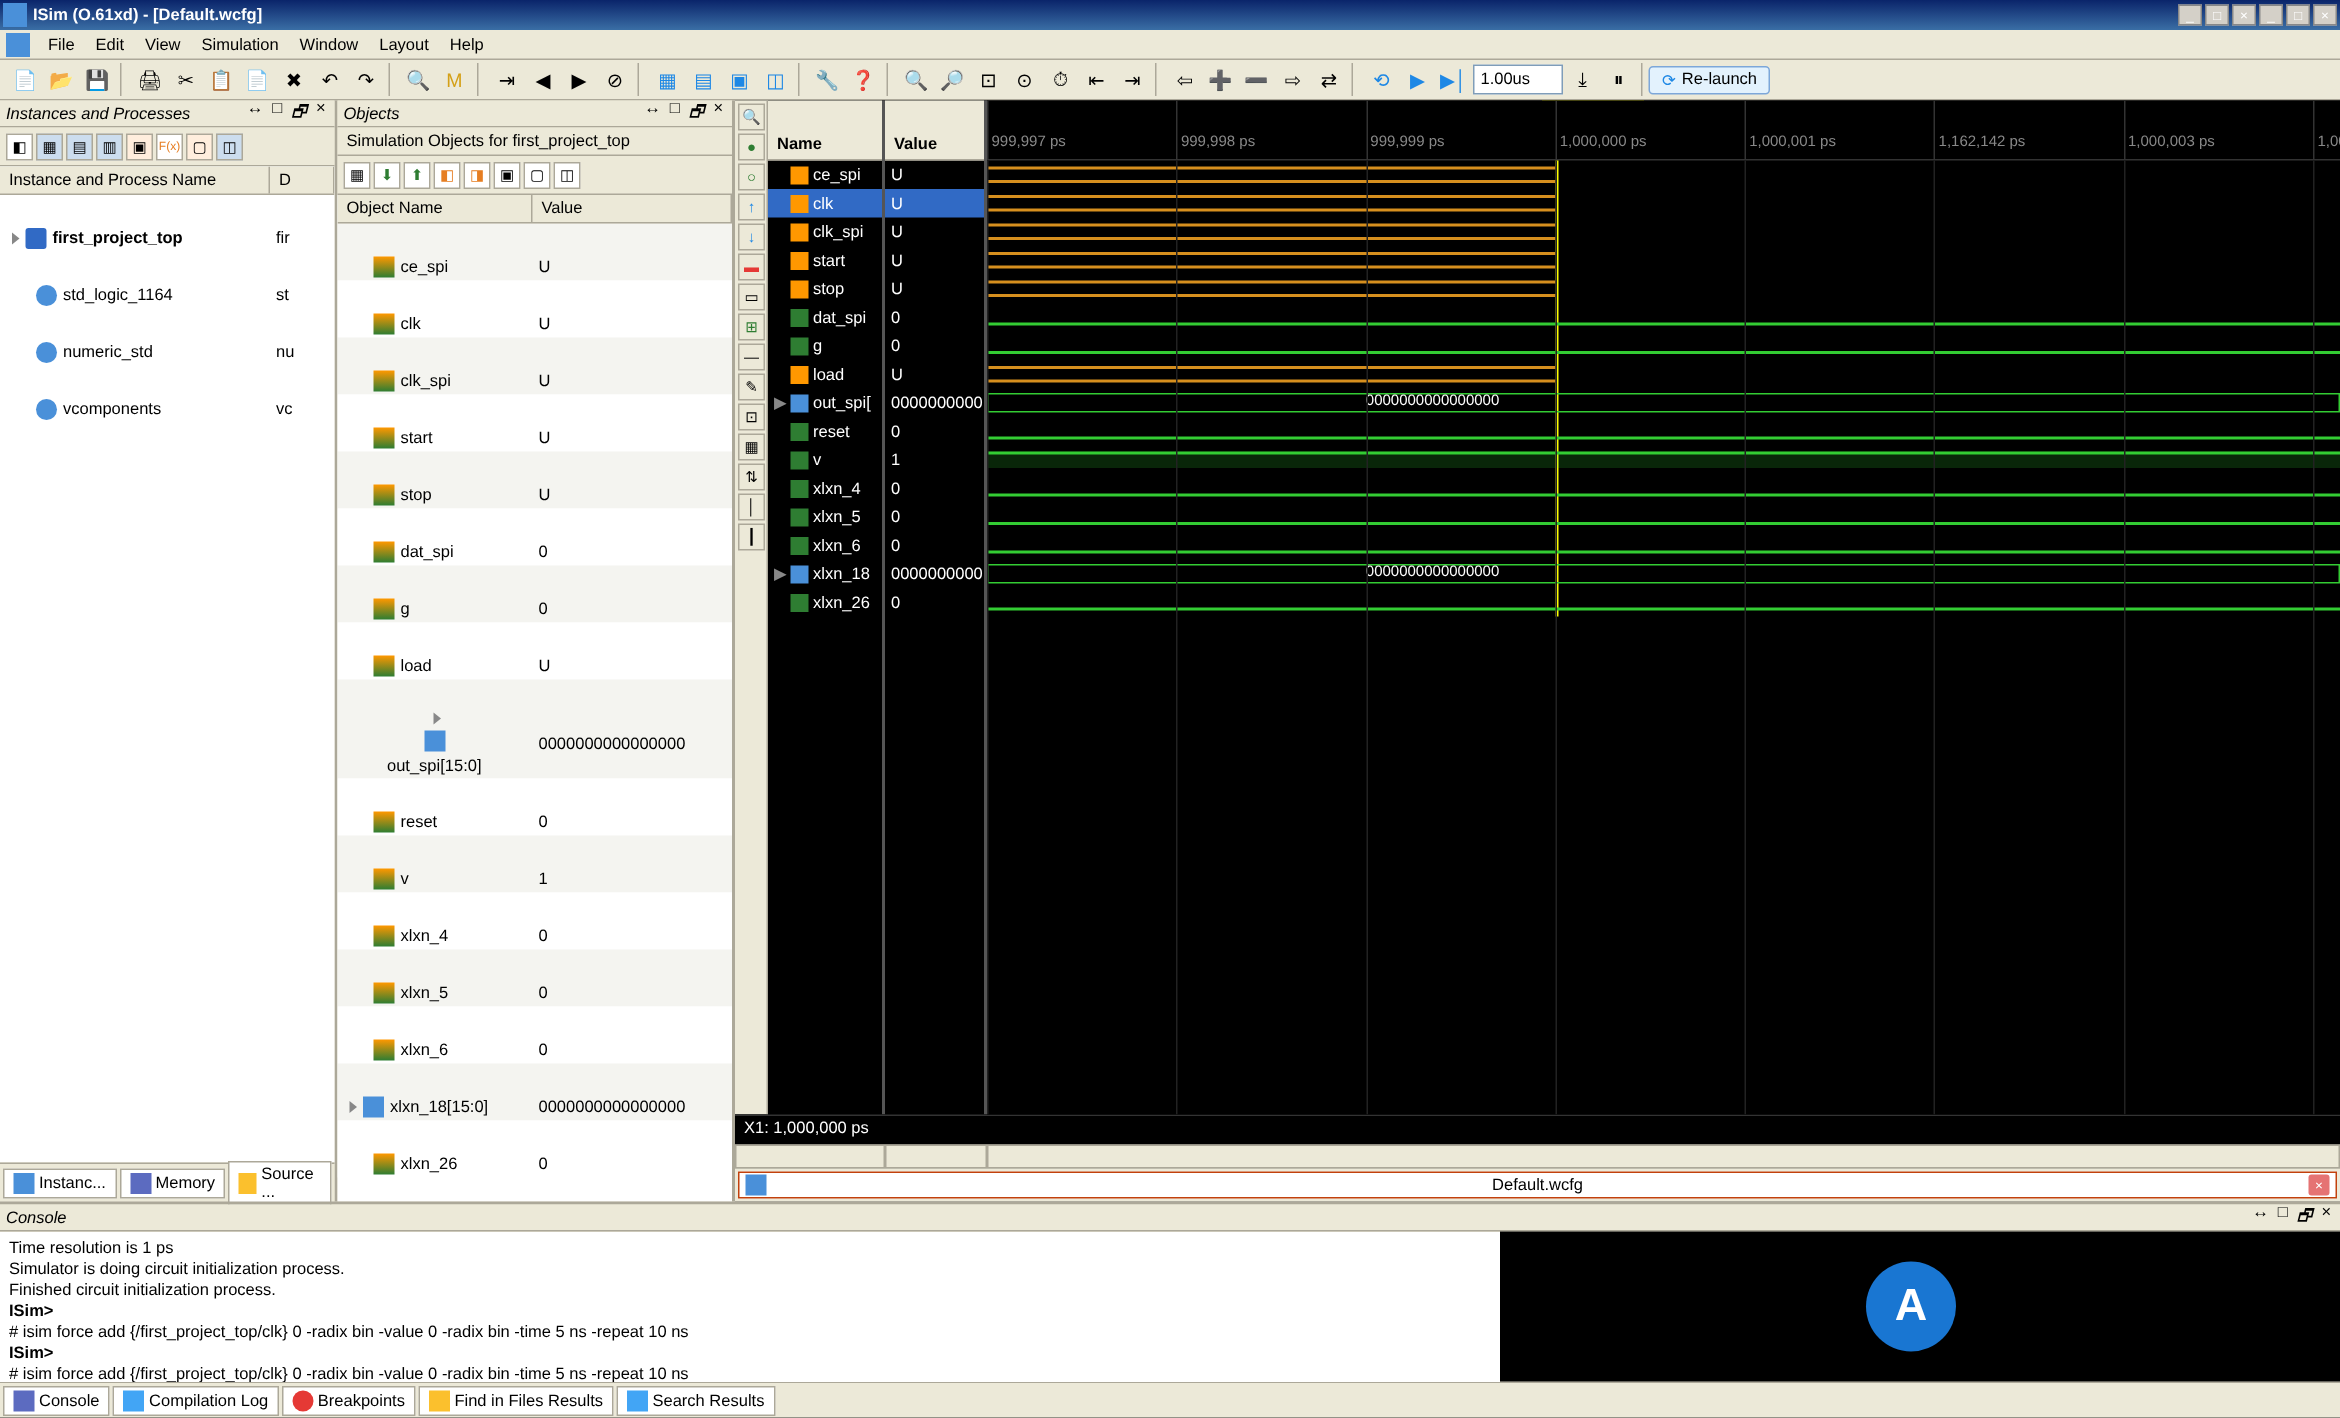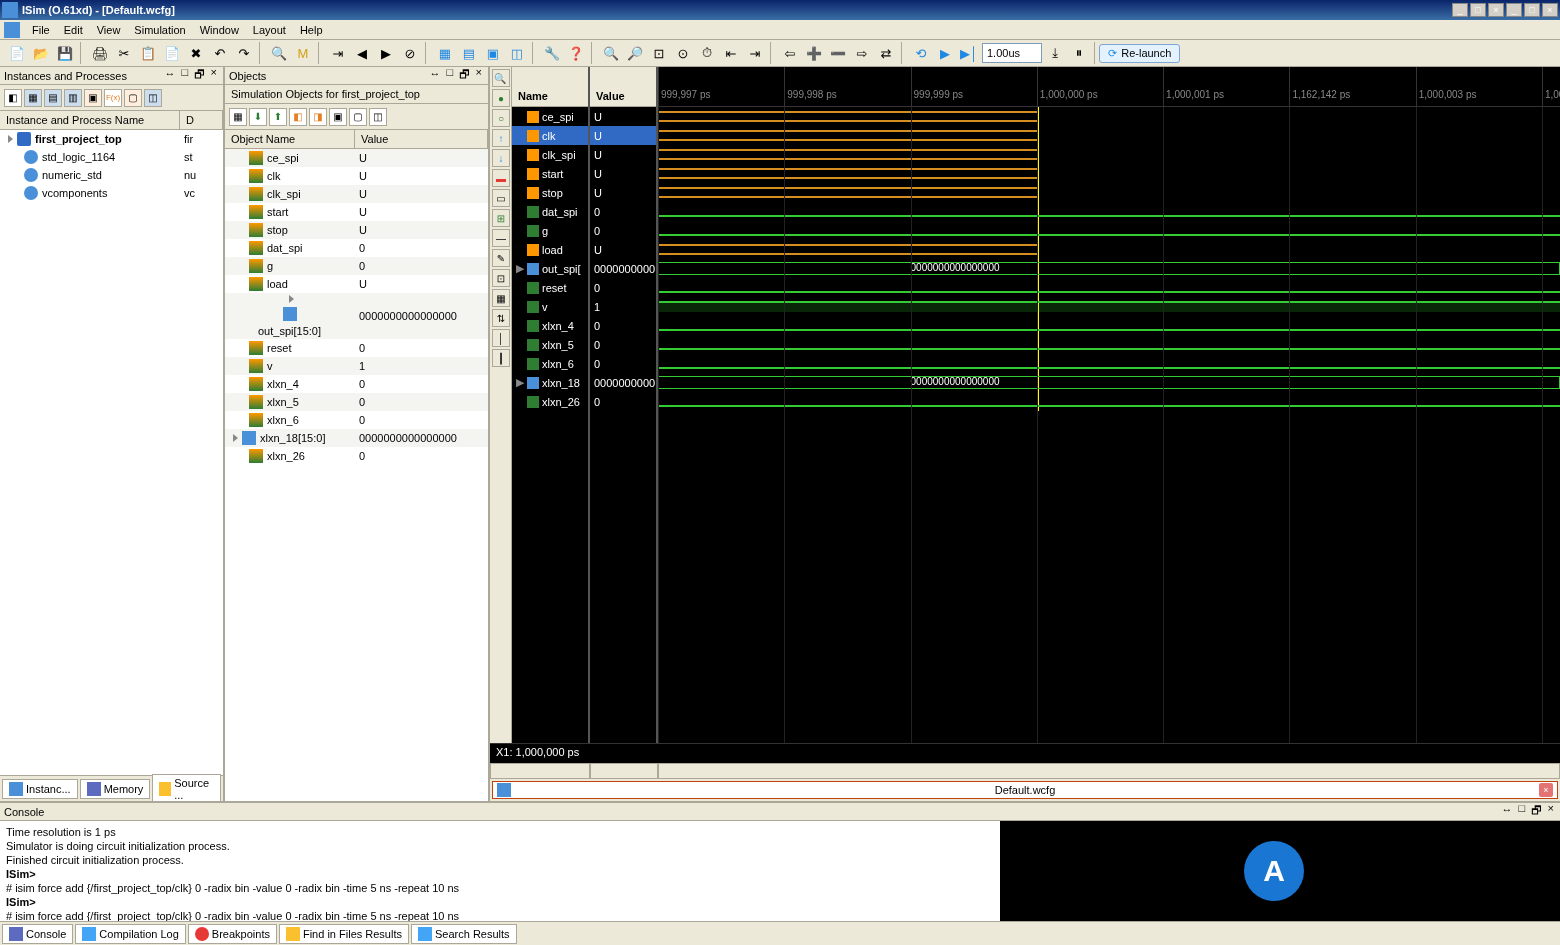--- a/index.html
+++ b/index.html
@@ -13,31 +13,31 @@
 .menubar .appicon { width: 16px; height: 16px; background: #4a90d9; margin-right: 4px; }
 .menuitem { padding: 2px 6px; cursor: pointer; }
 .toolbars { display: flex; flex-wrap: wrap; background: #ece9d8; border-bottom: 1px solid #aca899; padding: 2px; gap: 4px; align-items: center; }
 .tbgroup { display: flex; align-items: center; gap: 2px; padding: 0 4px; border-right: 1px solid #aca899; }
 .tbtn { width: 22px; height: 22px; border: 1px solid transparent; display: flex; align-items: center; justify-content: center; cursor: pointer; font-size: 13px; }
 .relaunch { background: #e3f2fd; border: 1px solid #7da7d9; padding: 2px 8px; border-radius: 3px; cursor: pointer; display: flex; align-items: center; gap: 4px; }
 .relaunch .ricon { color: #1e88e5; }
 .timebox { width: 60px; height: 20px; border: 1px solid #7f9db9; background: #fff; padding: 0 4px; }
 .main { flex: 1; display: flex; min-height: 0; }
 .leftcol { width: 225px; display: flex; flex-direction: column; border-right: 2px solid #aca899; }
-.panel-header { background: #ece9d8; height: 18px; display: flex; align-items: center; padding: 0 4px; border-bottom: 1px solid #aca899; font-size: 11px; }
+.panel-header { background: #ece9d8; height: 18px; display: flex; align-items: center; padding: 0 4px; border-bottom: 1px solid #aca899; font-size: 11px; font-style: italic; }
 .panel-header .ptitle { flex: 1; }
 .panel-header .pbtns { display: flex; gap: 2px; font-size: 9px; }
 .panel-header .pbtn { cursor: pointer; padding: 0 2px; }
 .mini-toolbar { height: 26px; display: flex; align-items: center; gap: 2px; padding: 2px 4px; border-bottom: 1px solid #aca899; background: #ece9d8; }
 .mtbtn { width: 18px; height: 18px; border: 1px solid #aca899; background: #fff; cursor: pointer; display: flex; align-items: center; justify-content: center; font-size: 10px; }
 .treegrid { flex: 1; background: #fff; overflow: auto; }
 .treegrid-header { display: flex; background: #ece9d8; border-bottom: 1px solid #aca899; position: sticky; top: 0; }
 .treegrid-header .th { padding: 3px 6px; border-right: 1px solid #aca899; font-size: 11px; }
 .treegrid-row { display: flex; align-items: center; padding: 1px 0; }
-.treegrid-row .cell { padding: 1px 4px; overflow: hidden; white-space: nowrap; }
+.treegrid-row .cell { padding: 1px 4px; overflow: hidden; white-space: nowrap; margin-top: 20px; }
 .treegrid-row .c0 { display: flex; align-items: center; gap: 4px; }
 .triangle { width: 0; height: 0; border-top: 4px solid transparent; border-bottom: 4px solid transparent; border-left: 5px solid #888; margin-left: 4px; }
 .rowicon { width: 14px; height: 14px; display: inline-block; }
 .rowicon.chip { background: #316ac5; border-radius: 2px; }
 .rowicon.lib { background: #4a90d9; border-radius: 7px; }
 .rowicon.sig { background: linear-gradient(#ff9800, #2e7d32); }
 .rowicon.bus { background: #4a90d9; }
 .bold { font-weight: bold; }
 .tabs-bottom { height: 26px; display: flex; align-items: center; gap: 2px; padding: 2px; background: #ece9d8; border-top: 1px solid #aca899; }
 .tab { background: #fff; border: 1px solid #aca899; padding: 2px 6px; cursor: pointer; display: flex; align-items: center; gap: 3px; font-size: 11px; }

